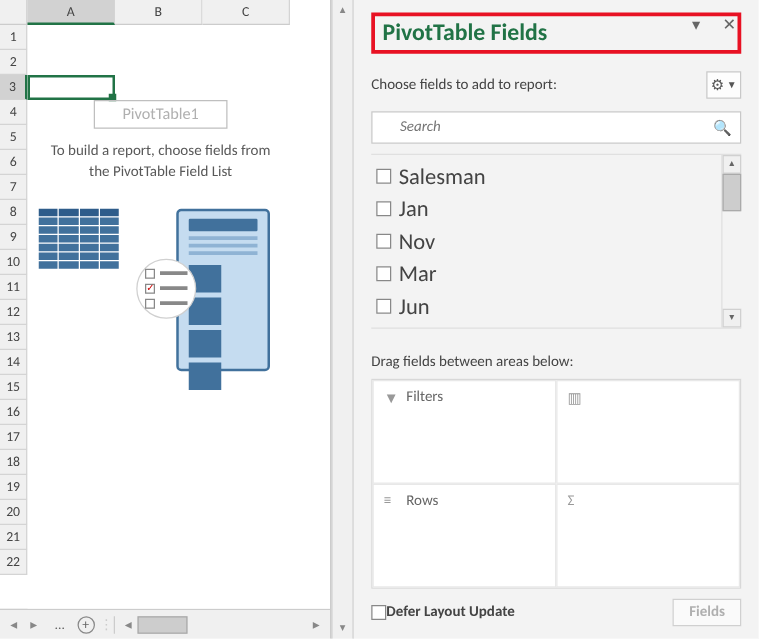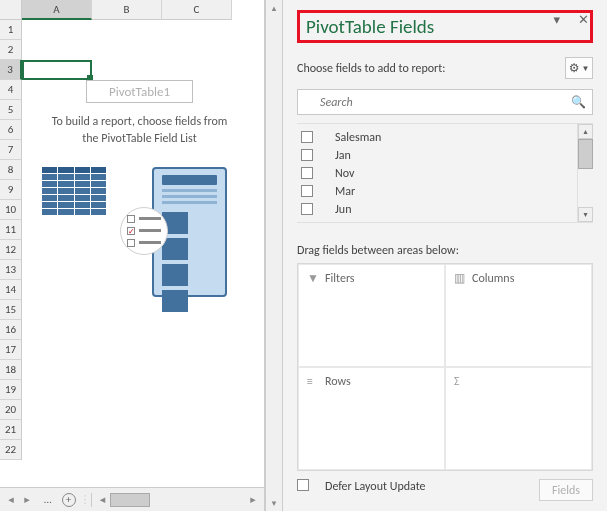--- a/index.html
+++ b/index.html
@@ -11,21 +11,21 @@
     .corner { width: 22px; height: 20px; background: #f0f0f0; border-right: 1px solid #ccc; border-bottom: 1px solid #ccc; }
     .row-hdr { width: 22px; height: 20px; background: #f0f0f0; border-right: 1px solid #ccc; border-bottom: 1px solid #d4d4d4; font-size: 11px; color: #444; display: flex; align-items: center; justify-content: center; }
     .col-area { flex: 1; display: flex; flex-direction: column; }
     .col-hdrs { display: flex; height: 20px; }
     .col-hdr { width: 70px; height: 20px; background: #f0f0f0; border-right: 1px solid #d4d4d4; border-bottom: 1px solid #ccc; font-size: 11px; color: #444; display: flex; align-items: center; justify-content: center; }
     .col-hdr.sel { background: #d2d2d2; border-bottom: 2px solid #217346; }
     .row-hdr.sel { background: #d2d2d2; border-right: 2px solid #217346; }
     .cells { position: relative; flex: 1; background: #fff; }
     .sel-cell { position: absolute; left: 0; top: 40px; width: 70px; height: 20px; border: 2px solid #217346; background: #fff; }
     .sel-handle { position: absolute; right: -3px; bottom: -3px; width: 6px; height: 6px; background: #217346; }
-    .pvt-tip { position: absolute; left: 20px; top: 60px; width: 195px; text-align: center; font-size: 12px; color: #595959; }
+    .pvt-tip { position: absolute; left: 9px; top: 60px; width: 195px; text-align: center; font-size: 12px; color: #595959; }
     .pvt-title-box { display: inline-block; border: 1px solid #bfbfbf; padding: 3px 22px; color: #b0b0b0; font-size: 13px; margin-bottom: 10px; }
     .pvt-text { line-height: 1.4; padding: 0 4px; }
     .pvt-art { margin-top: 20px; position: relative; height: 130px; }
     .art-table { position: absolute; left: 0; top: 0; width: 64px; }
     .art-table-row { height: 6px; margin-bottom: 1px; display: flex; gap: 1px; }
     .art-table-row span { flex: 1; background: #41719c; }
     .art-table-row.hdr span { background: #2e5c8a; }
     .art-pane { position: absolute; right: 10px; top: 0; width: 75px; height: 130px; background: #c5dcf0; border: 2px solid #41719c; border-radius: 4px; }
     .art-pane .hdr { height: 10px; margin: 6px 8px 4px; background: #41719c; border-radius: 1px; }
     .art-pane .line { height: 3px; margin: 3px 8px; background: #8fb3d4; }
@@ -45,39 +45,39 @@
     .hscroll { flex: 1; display: flex; align-items: center; padding: 0 4px; border-left: 1px solid #ccc; }
     .hbar { width: 40px; height: 14px; background: #cdcdcd; border: 1px solid #aaa; }
     .hbtn { width: 14px; color: #888; text-align: center; }
     
     .vscroll-col { width: 18px; background: #f0f0f0; border-left: 1px solid #ccc; border-right: 1px solid #ccc; display: flex; flex-direction: column; }
     .vbtn { height: 16px; color: #888; text-align: center; font-size: 9px; line-height: 16px; }
     .vtrack { flex: 1; }
     
     .pane { flex: 1; background: #f3f3f3; padding: 10px 14px; display: flex; flex-direction: column; font-size: 12px; color: #444; position: relative; }
     .pane-top { display: flex; align-items: center; justify-content: space-between; border: 3px solid #e81123; padding: 2px 6px; margin-bottom: 8px; }
-    .pane-title { color: #217346; font-size: 19px; font-weight: normal; }
+    .pane-title { color: #217346; font-size: 19px; font-weight: bold; }
     .pane-ctrls { position: absolute; right: 18px; top: 12px; display: flex; gap: 18px; color: #666; font-size: 13px; }
     .pane-row { display: flex; align-items: center; justify-content: space-between; margin: 6px 0; }
     .gear { width: 28px; height: 22px; border: 1px solid #c8c8c8; background: #fdfdfd; display: flex; align-items: center; justify-content: center; gap: 2px; font-size: 12px; color: #555; }
     .search { display: flex; align-items: center; border: 1px solid #c8c8c8; background: #fff; height: 26px; padding: 0 6px; margin: 4px 0 8px; }
     .search input { border: none; outline: none; flex: 1; font-size: 12px; font-style: italic; color: #888; background: transparent; margin-left: 16px; }
     .field-list { border-top: 1px solid #e0e0e0; border-bottom: 1px solid #e0e0e0; display: flex; }
     .field-items { flex: 1; padding: 4px 0; }
-    .field { display: flex; align-items: center; gap: 22px; padding: 2px 4px; font-size: 12px; }
+    .field { display: flex; align-items: center; gap: 6px; padding: 2px 4px; font-size: 18px; }
     .chkbox { width: 12px; height: 12px; border: 1px solid #888; background: #fff; }
     .fscroll { width: 16px; border-left: 1px solid #e0e0e0; display: flex; flex-direction: column; }
     .fbtn { height: 15px; background: #f0f0f0; border: 1px solid #d0d0d0; font-size: 8px; color: #666; text-align: center; line-height: 13px; }
     .ftrack { flex: 1; }
     .fthumb { height: 30px; background: #cdcdcd; border: 1px solid #aaa; }
     .drag-label { margin: 20px 0 6px; font-size: 12px; }
     .areas { flex: 1; display: grid; grid-template-columns: 1fr 1fr; grid-template-rows: 1fr 1fr; border: 1px solid #d8d8d8; background: #fff; }
     .area { border: 1px solid #e8e8e8; padding: 6px 8px; font-size: 12px; color: #666; display: flex; gap: 6px; }
     .area-icon { width: 12px; color: #999; }
-    .defer { display: flex; align-items: flex-start; gap: 16px; margin-top: 8px; }
+    .defer { display: flex; align-items: center; gap: 0; margin-top: 8px; font-weight: bold; }
     .defer .chkbox { }
     .update-btn { margin-left: auto; border: 1px solid #d0d0d0; padding: 3px 12px; color: #b0b0b0; background: #fafafa; font-size: 12px; }
   </style>
 </head>
 <body>
 
 <div class="sheet-area">
   <div class="grid-wrap">
     <div class="row-hdrs">
       <div class="corner"></div>
@@ -266,21 +266,20 @@
     </div>
   </div>
   <div class="drag-label">Drag fields between areas below:</div>
   <div class="areas">
     <div class="area">
         <span class="area-icon">▼</span>
         <span>Filters</span>
       </div>
     <div class="area">
         <span class="area-icon">▥</span>
-        <span>Columns</span>
       </div>
     <div class="area">
         <span class="area-icon">≡</span>
         <span>Rows</span>
       </div>
     <div class="area">
         <span class="area-icon">Σ</span>
       </div>
   </div>
   <div class="defer">

